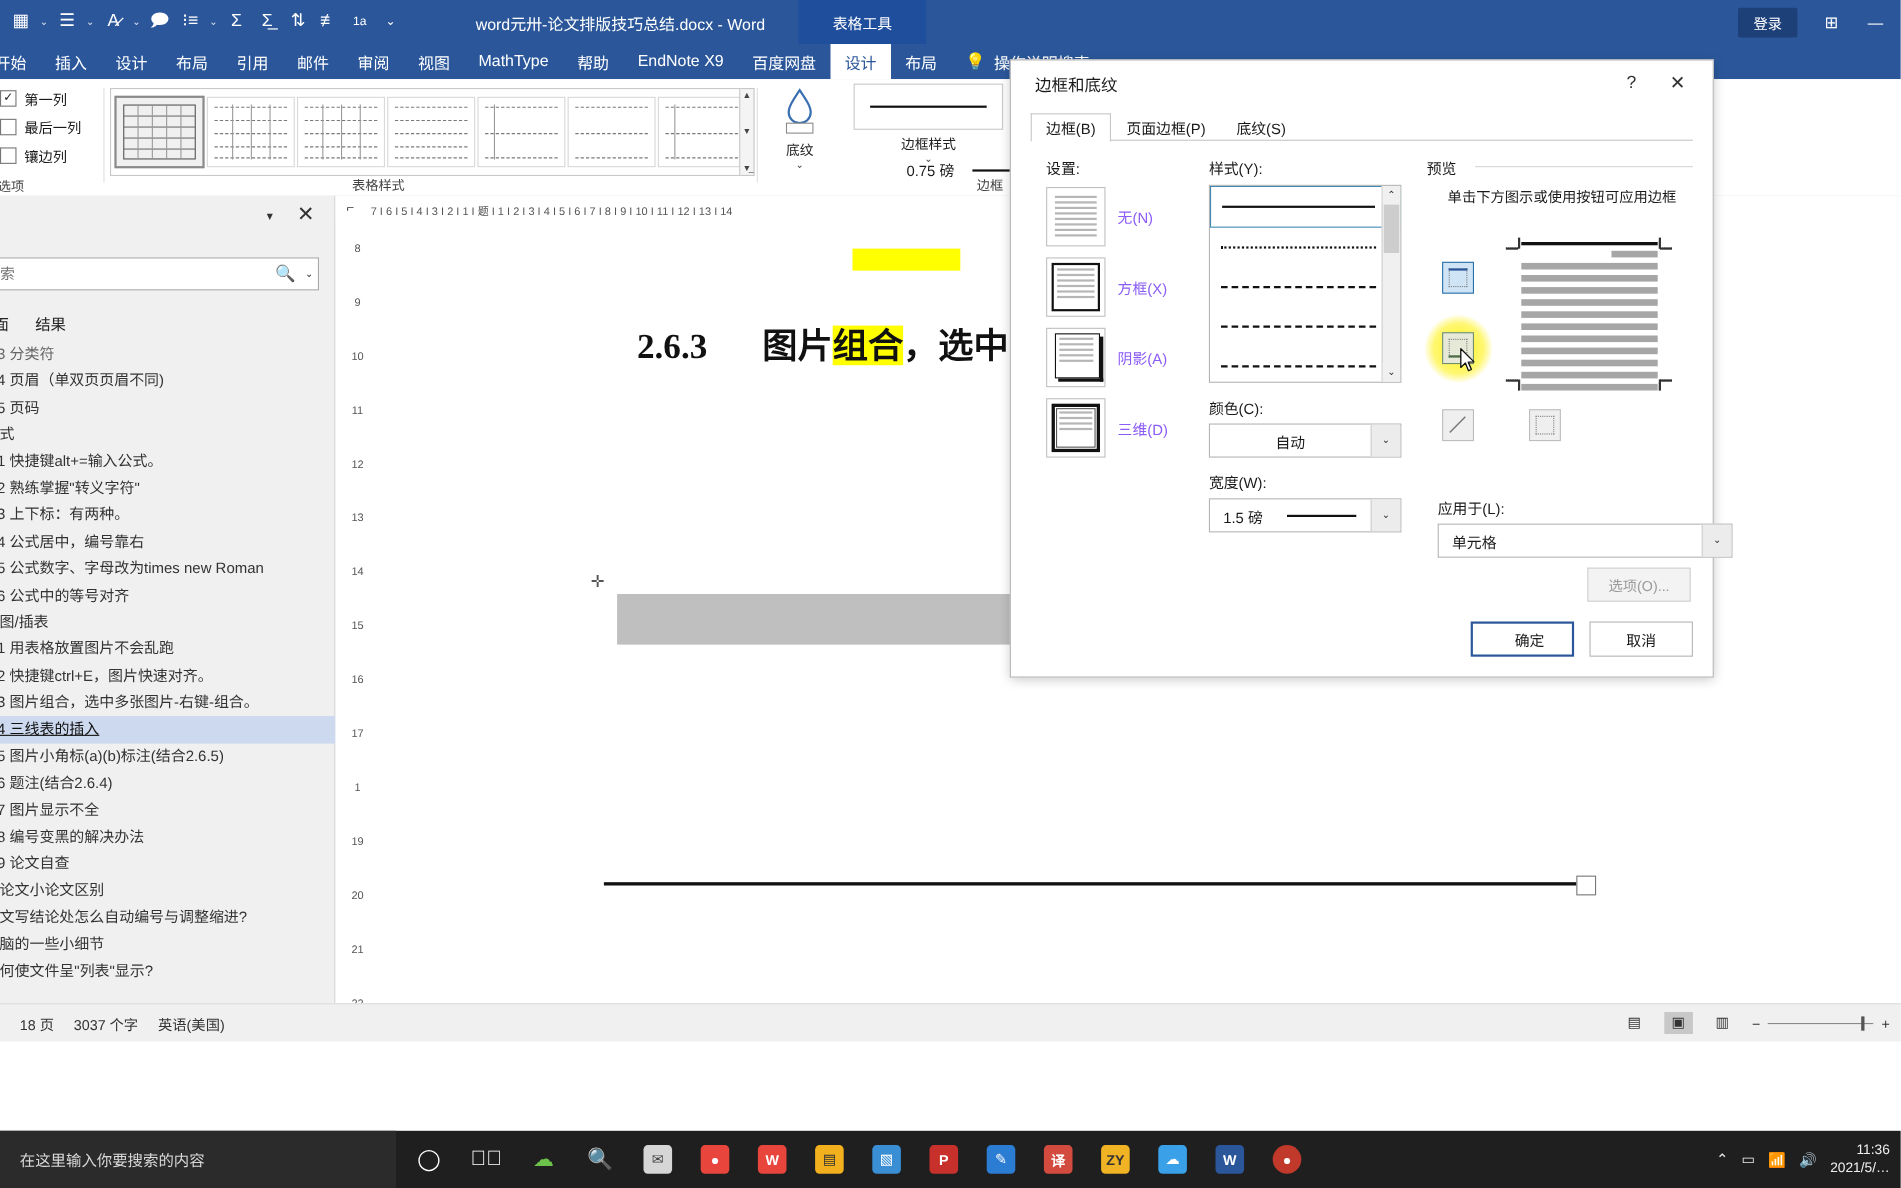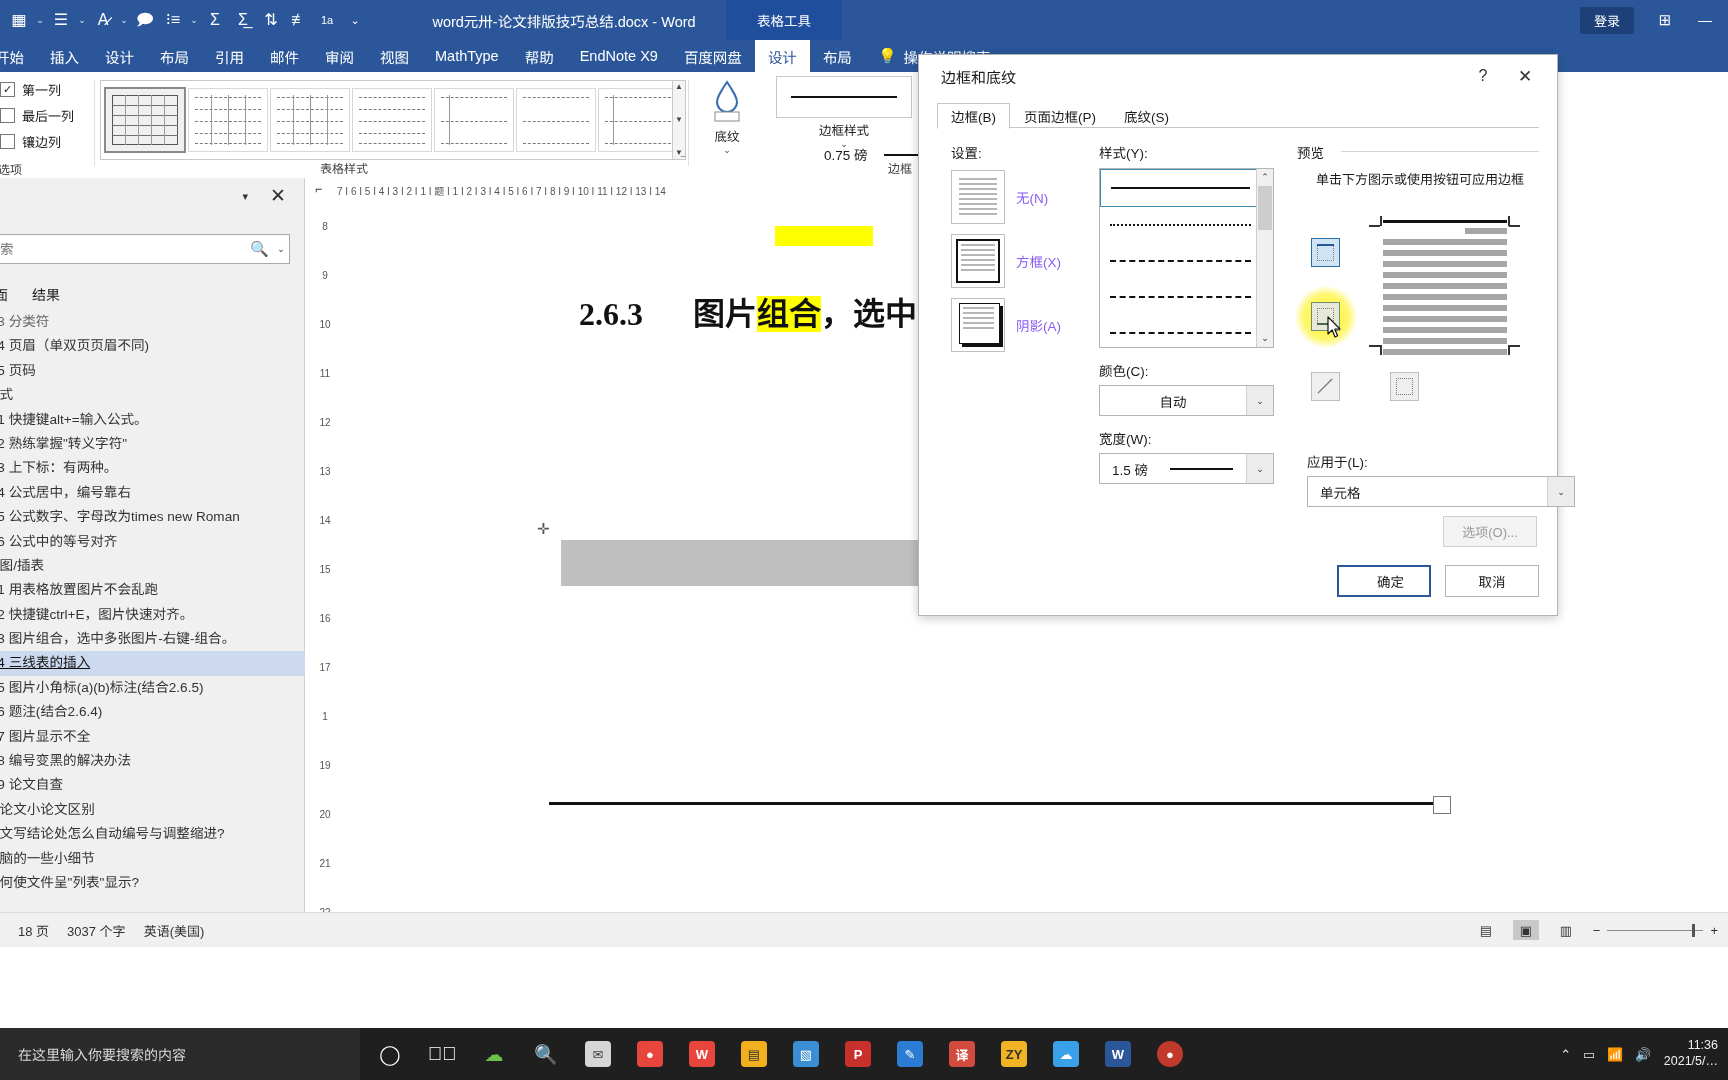--- a/index.html
+++ b/index.html
@@ -742,20 +742,33 @@
               <div class="tl"></div>
                 <div class="tl"></div>
                 <div class="tl"></div>
                 <div class="tl"></div>
                 <div class="tl"></div>
             </div>
           </div>
           <div class="setlabel">阴影(A)</div>
         </div>
 
+        <div class="setopt">
+          <div class="setthumb">
+            <div style="position:absolute;left:4px;top:4px;right:4px;bottom:4px;border:3px solid #111;"></div>
+            <div style="position:absolute;left:8px;top:8px;right:8px;bottom:8px;border:1px solid #555;"></div>
+            <div class="thumb-lines" style="left:11px;right:11px;top:11px;bottom:11px;">
+              <div class="tl"></div>
+                <div class="tl"></div>
+                <div class="tl"></div>
+                <div class="tl"></div>
+            </div>
+          </div>
+          <div class="setlabel">三维(D)</div>
+        </div>
 
       </div>
 
       <div class="col-style">
         <div class="col-head">样式(Y):</div>
 
         <div class="stylelist">
           <div class="sitem sel">
             <div class="ln" style="border-top:2px solid #111;"></div>
           </div>

